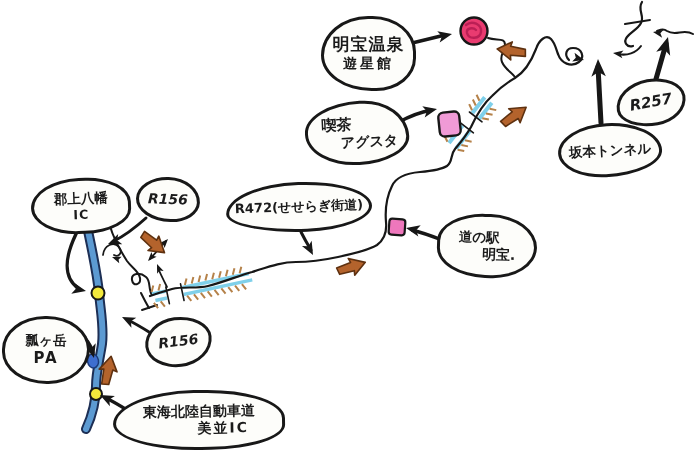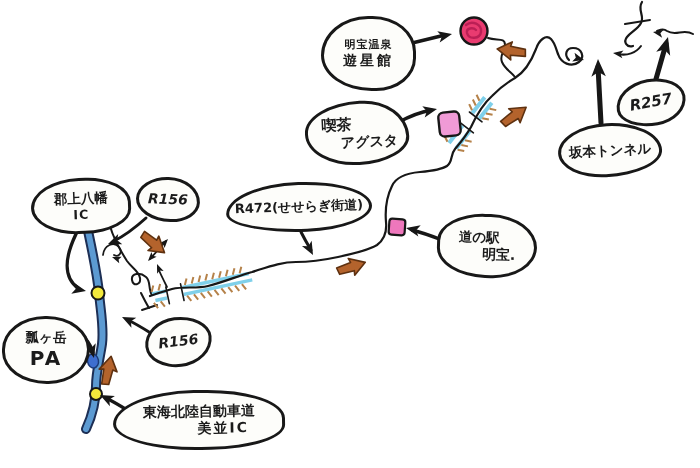--- a/index.html
+++ b/index.html
@@ -5,21 +5,21 @@
   html,body{margin:0;padding:0;}
   body{width:700px;height:468px;position:relative;overflow:hidden;background:#ffffff;
        font-family:"DejaVu Sans",sans-serif;color:#1b1b1b;}
   #map-svg{position:absolute;left:0;top:0;width:700px;height:468px;}
   .bubble{position:absolute;background:#fdfdfa;border:3px solid #181818;
           display:flex;flex-direction:column;align-items:center;justify-content:center;
           text-align:center;box-sizing:border-box;line-height:1.25;font-weight:600;}
   .bubble .l1,.bubble .l2{white-space:nowrap;}
   
   #b-meiho{left:321px;top:16px;width:95px;height:75px;border-radius:52% 48% 44% 56%/55% 50% 46% 50%;}
-  #b-meiho .l1{font-size:11px;letter-spacing:1px;}
+  #b-meiho .l1{font-size:17px;letter-spacing:1px;}
   #b-meiho .l2{font-size:14px;letter-spacing:3px;}
   #b-agusta{left:305px;top:101px;width:104px;height:64px;transform:rotate(-3deg);
             border-radius:55% 45% 50% 50%/48% 60% 42% 52%;}
   #b-agusta .l1{font-size:15px;transform:translateX(-20px);}
   #b-agusta .l2{font-size:14px;transform:translateX(12px);}
   #b-r257{left:616px;top:79px;width:70px;height:47px;transform:rotate(-10deg);
           border-radius:50% 50% 46% 54%/55% 48% 52% 45%;}
   #b-r257 .l1{font-size:15px;font-style:italic;}
   #b-sakamoto{left:558px;top:123px;width:104px;height:54px;transform:rotate(-3deg);
               border-radius:48% 52% 55% 45%/52% 55% 45% 48%;}
@@ -37,21 +37,21 @@
   #b-gujo .l2{font-size:12.5px;letter-spacing:1px;}
   #b-r156n{left:136px;top:177px;width:64px;height:45px;transform:rotate(2deg);
            border-radius:50% 50% 45% 55%/50% 55% 45% 50%;}
   #b-r156n .l1{font-size:14px;font-style:italic;}
   #b-r156s{left:145px;top:317px;width:67px;height:50px;transform:rotate(-7deg);
            border-radius:48% 52% 50% 50%/52% 46% 54% 48%;}
   #b-r156s .l1{font-size:14px;font-style:italic;}
   #b-fukube{left:2px;top:316px;width:88px;height:68px;
             border-radius:50% 50% 48% 52%/50% 50% 52% 48%;}
   #b-fukube .l1{font-size:13.5px;}
-  #b-fukube .l2{font-size:20px;letter-spacing:2px;}
+  #b-fukube .l2{font-size:15px;letter-spacing:2px;}
   #b-minami{left:113px;top:390px;width:172px;height:60px;transform:rotate(-1deg);
             border-radius:50% 50% 46% 54%/58% 52% 42% 48%;}
   #b-minami .l1{font-size:14px;}
   #b-minami .l2{font-size:14px;letter-spacing:2px;margin-left:48px;}
   .ink{stroke:#171717;fill:none;stroke-linecap:round;stroke-linejoin:round;}
   .head{fill:#171717;stroke:none;}
   .oarrow{fill:#b4632c;stroke:#5e3110;stroke-width:1.6;stroke-linejoin:round;}
 </style>
 </head>
 <body>

